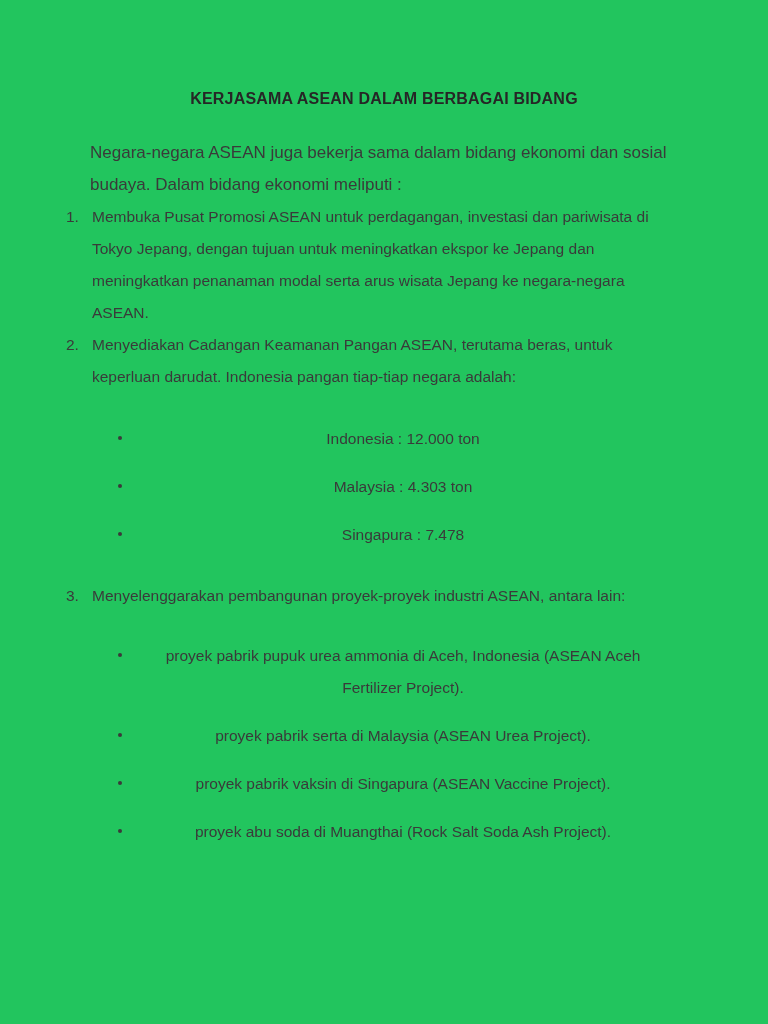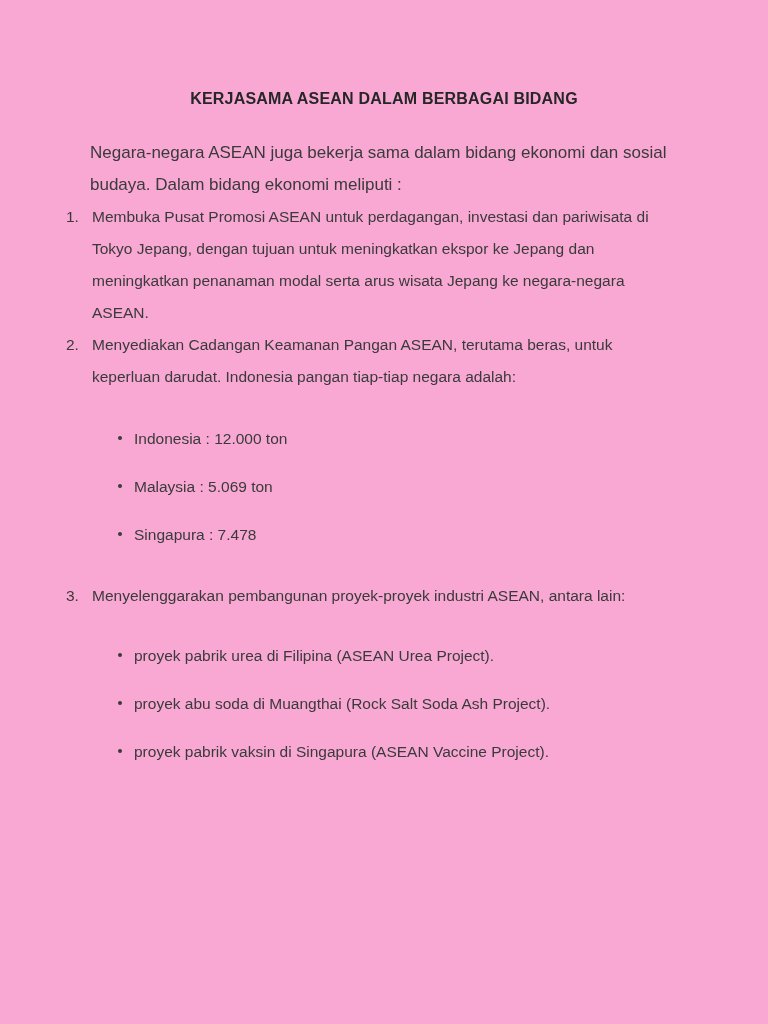--- a/index.html
+++ b/index.html
@@ -12,21 +12,21 @@
     height: 1024px;
     font-family: "Liberation Sans", sans-serif;
     color: #3a3a3a;
     -webkit-font-smoothing: antialiased;
   }
 
   .page {
     position: relative;
     width: 768px;
     height: 1024px;
-    background: #f9a8d4;
+    background: #22c55e;
     box-sizing: border-box;
     overflow: hidden;
   }
 
   .doc-title {
     text-align: center;
     font-size: 16px;
     font-weight: bold;
     color: #262626;
     letter-spacing: 0.2px;
@@ -74,20 +74,21 @@
 
   .item-1 { margin-top: 0px; }
   .item-2 { margin-top: 0px; }
   .item-3 { margin-top: 0px; }
 
   
   .bullets {
     list-style: none;
     margin: 0;
     padding: 0;
+    text-align: center;
   }
   .bullets li {
     position: relative;
     padding-left: 68px;
     font-size: 15.5px;
     line-height: 32px;
     color: #3a3a3a;
     margin: 0;
   }
   .bullets li .dot {
@@ -129,44 +130,48 @@
       <span class="num-text">Menyediakan Cadangan Keamanan Pangan ASEAN, terutama beras, untuk keperluan darudat. Indonesia pangan tiap-tiap negara adalah:</span>
     </div>
 
     <ul class="bullets food">
       <li>
         <span class="dot"></span>
         <span>Indonesia : 12.000 ton</span>
       </li>
       <li>
         <span class="dot"></span>
-        <span>Malaysia : 5.069 ton</span>
+        <span>Malaysia : 4.303 ton</span>
       </li>
       <li>
         <span class="dot"></span>
         <span>Singapura : 7.478</span>
       </li>
     </ul>
 
     <div class="spacer-before-3"></div>
 
     <div class="num-item item-3">
       <span class="num">3.</span>
       <span class="num-text">Menyelenggarakan pembangunan proyek-proyek industri ASEAN, antara lain:</span>
     </div>
 
     <ul class="bullets projects">
       <li>
         <span class="dot"></span>
-        <span>proyek pabrik urea di Filipina (ASEAN Urea Project).</span>
+        <span>proyek pabrik pupuk urea ammonia di Aceh, Indonesia (ASEAN Aceh Fertilizer Project).</span>
+      </li>
+      <li>
+        <span class="dot"></span>
+        <span>proyek pabrik serta di Malaysia (ASEAN Urea Project).</span>
+      </li>
+      <li>
+        <span class="dot"></span>
+        <span>proyek pabrik vaksin di Singapura (ASEAN Vaccine Project).</span>
       </li>
       <li>
         <span class="dot"></span>
         <span>proyek abu soda di Muangthai (Rock Salt Soda Ash Project).</span>
-      </li>
-      <li>
-        <span class="dot"></span>
-        <span>proyek pabrik vaksin di Singapura (ASEAN Vaccine Project).</span>
       </li>
     </ul>
 
   </div>
 </div>
 
 </body></html>

